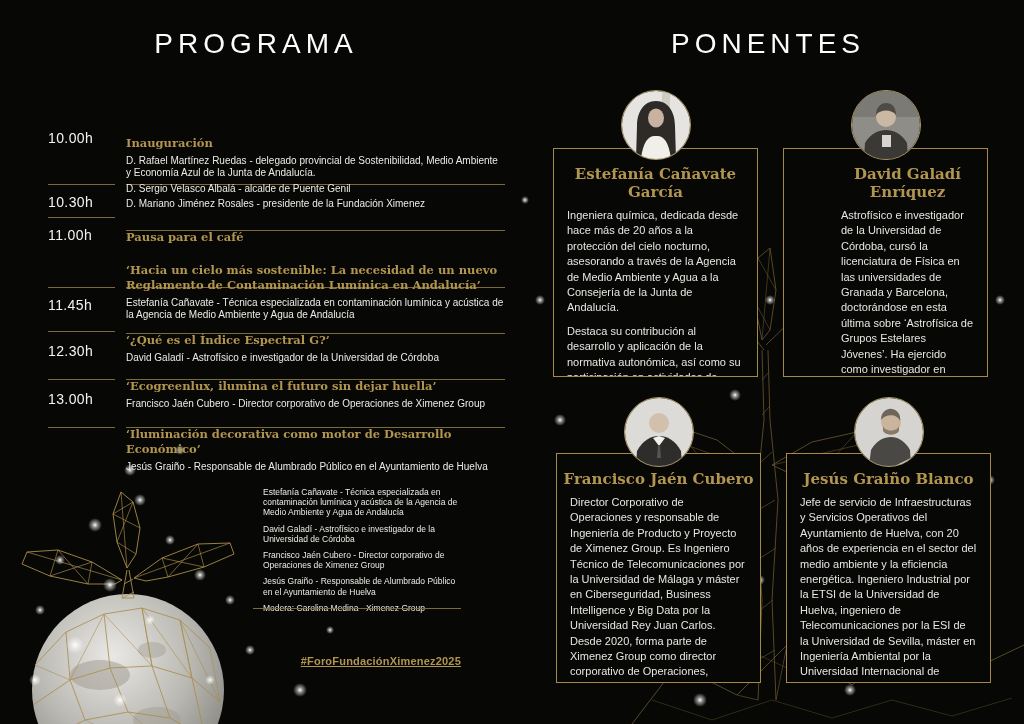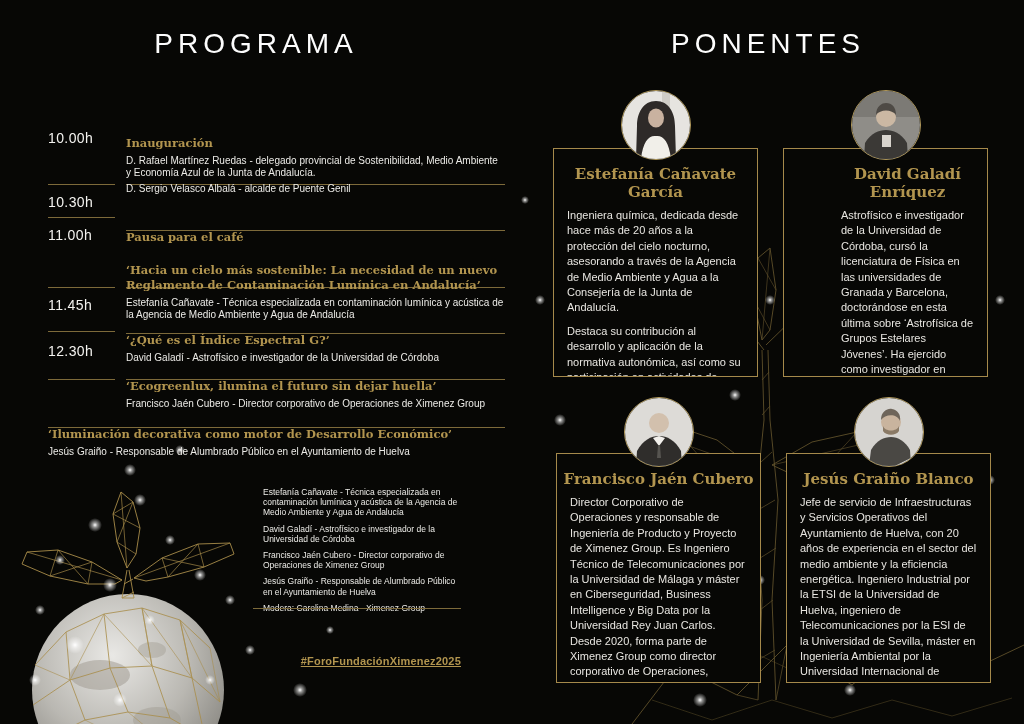--- a/index.html
+++ b/index.html
@@ -166,20 +166,21 @@
   <div class="page-title pt-left">PROGRAMA</div>
 
   <div class="schedule">
 
     <div class="srow r1 hasdiv">
       <div class="time-cell">10.00h</div>
       <div class="content-cell">
         <div class="heading">Inauguración</div>
         <p class="detail">D. Rafael Martínez Ruedas - delegado provincial de Sostenibilidad, Medio Ambiente y Economía Azul de la Junta de Andalucía.</p>
         <p class="detail">D. Sergio Velasco Albalá - alcalde de Puente Genil</p>
+        <p class="detail">D. Mariano Jiménez Rosales - presidente de la Fundación Ximenez</p>
       </div>
     </div>
 
     <div class="srow r2 hasdiv">
       <div class="time-cell">10.30h</div>
       <div class="content-cell">
         <div class="heading">Pausa para el café</div>
       </div>
     </div>
 
@@ -201,20 +202,21 @@
 
     <div class="srow r5 hasdiv">
       <div class="time-cell">12.30h</div>
       <div class="content-cell">
         <div class="heading">‘Ecogreenlux, ilumina el futuro sin dejar huella’</div>
         <p class="detail">Francisco Jaén Cubero - Director corporativo de Operaciones de Ximenez Group</p>
       </div>
     </div>
 
     <div class="srow r6 hasdiv">
+      <div class="time-cell">13.00h</div>
       <div class="content-cell">
         <div class="heading">‘Iluminación decorativa como motor de Desarrollo Económico’</div>
         <p class="detail">Jesús Graiño - Responsable de Alumbrado Público en el Ayuntamiento de Huelva</p>
       </div>
     </div>
 
   </div>
 
   <div class="roundtable">
     <p>Estefanía Cañavate - Técnica especializada en contaminación lumínica y acústica de la Agencia de Medio Ambiente y Agua de Andalucía</p>

